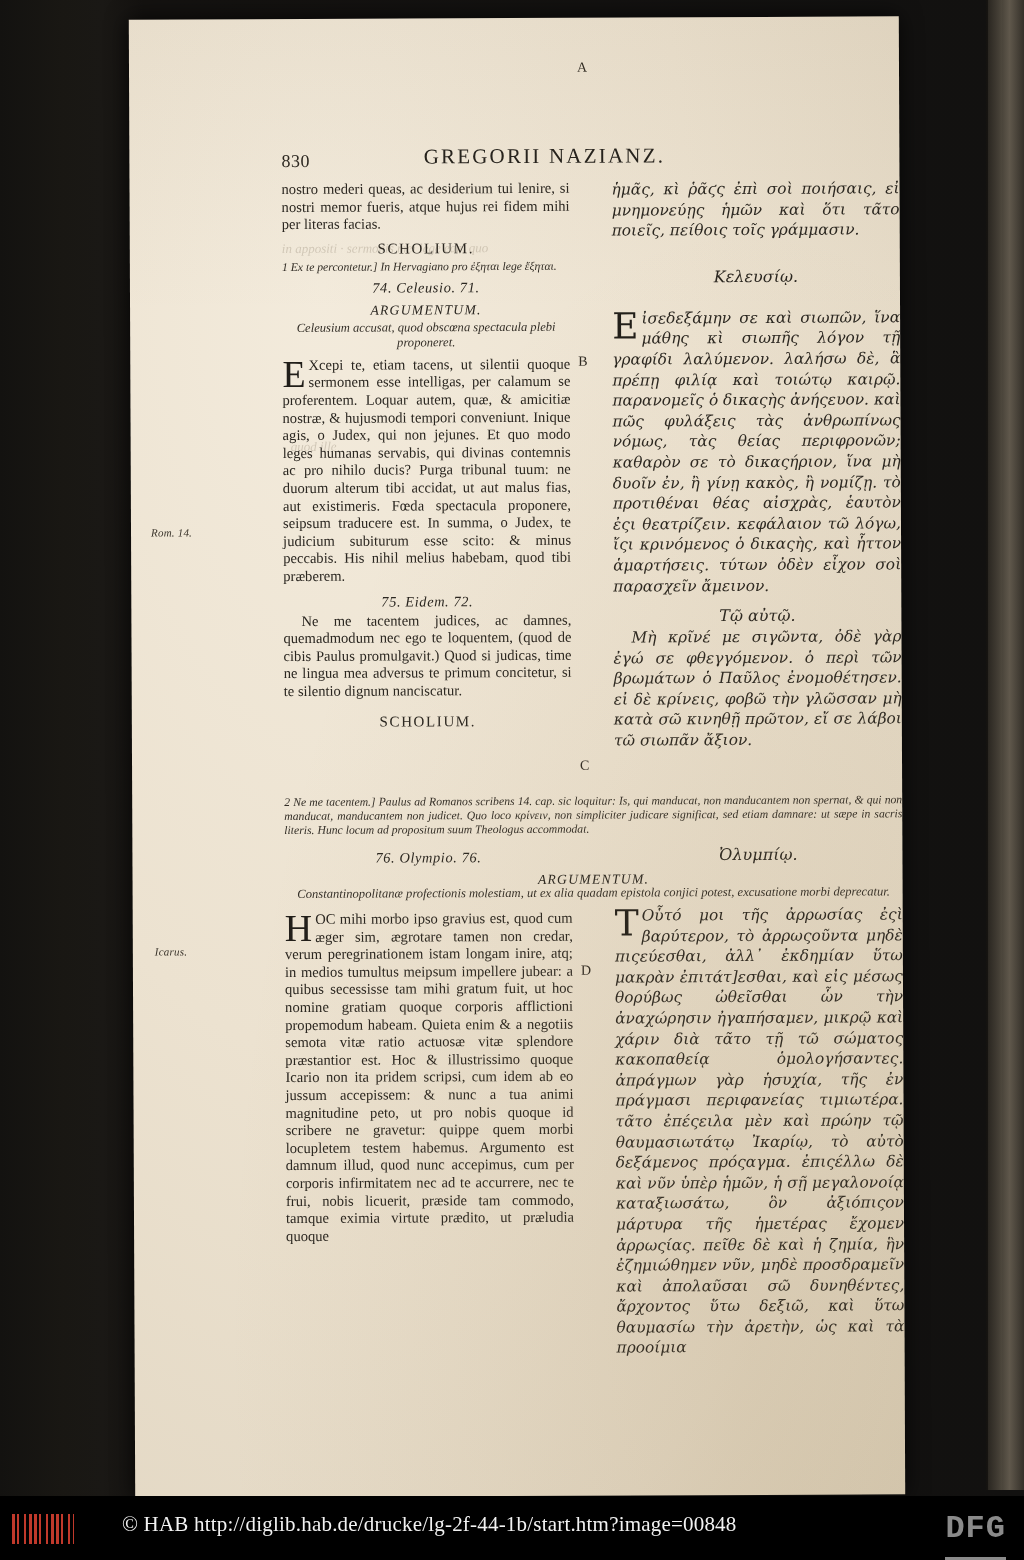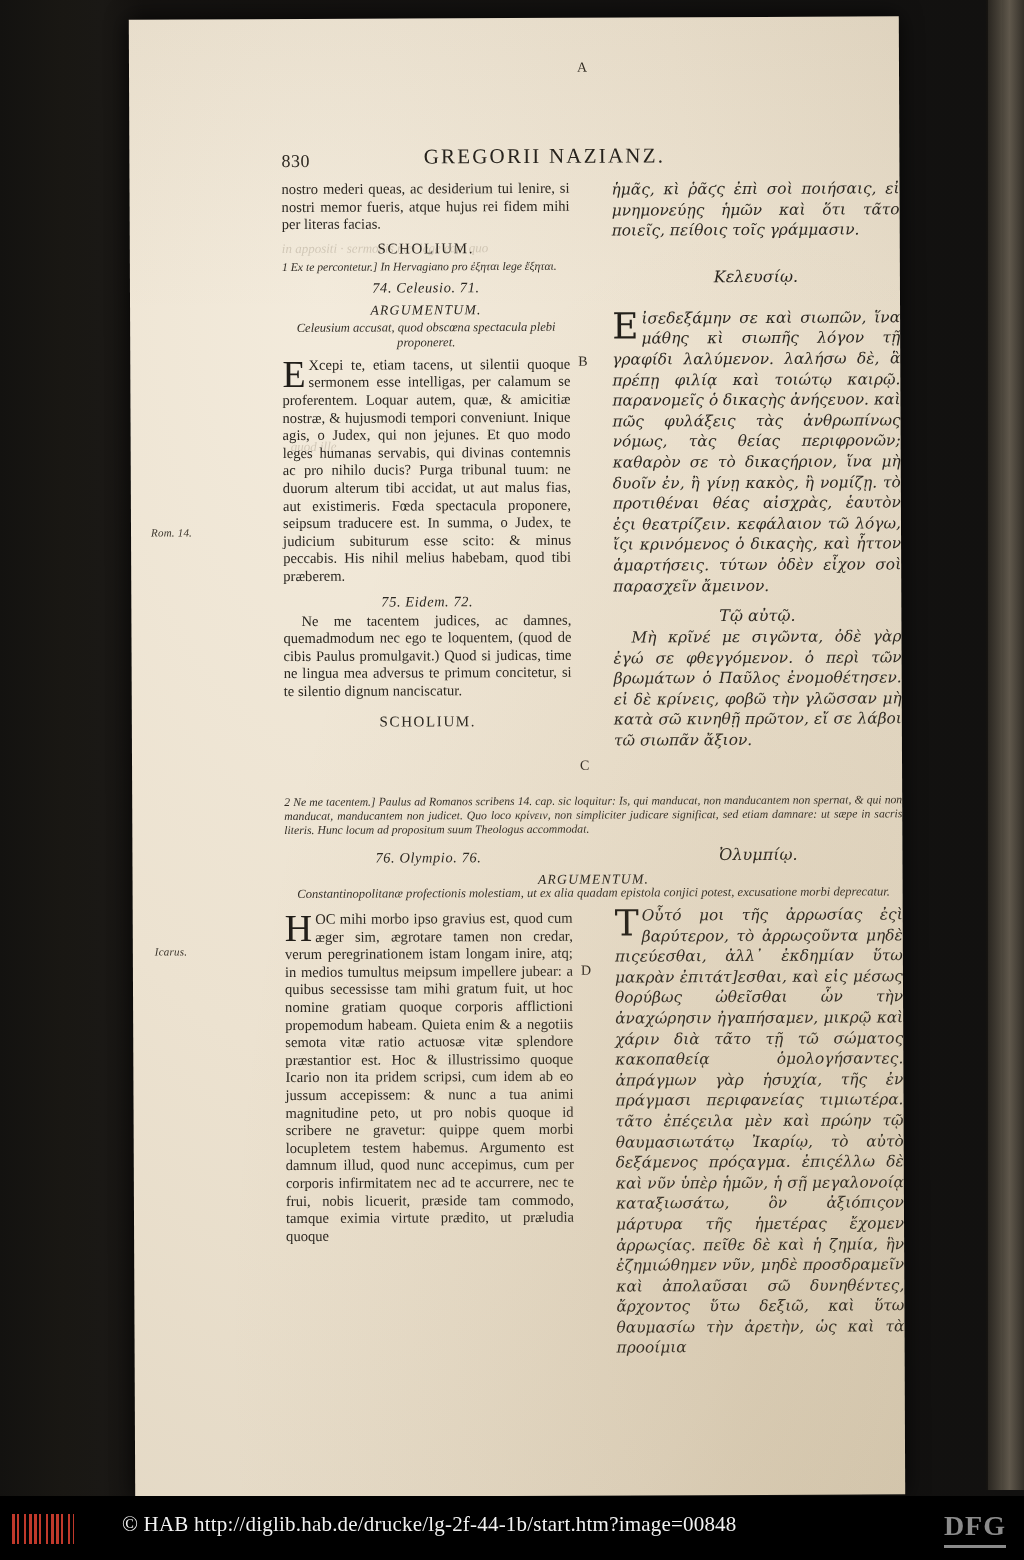--- a/index.html
+++ b/index.html
@@ -212,27 +212,27 @@
     position: absolute;
     left: 12px; top: 18px;
     width: 62px; height: 30px;
     background: repeating-linear-gradient(90deg,
       #c0392b 0 3px, #000 3px 5px, #c0392b 5px 7px, #000 7px 12px,
       #c0392b 12px 14px, #000 14px 17px, #c0392b 17px 20px, #000 20px 22px);
   }
   .dfg {
     position: absolute;
     right: 18px; top: 14px;
-    font-family: Liberation Serif, serif;
+    font-family: Liberation Mono, monospace;
     font-weight: bold;
-    font-size: 28px;
+    font-size: 32px;
     letter-spacing: 1px;
     color: #8b8b8b;
     border-bottom: 3px solid #8b8b8b;
-    padding-bottom: 3px;
+    padding-bottom: 10px;
   }
   .ghost {
     position: absolute;
     color: rgba(80,65,45,.20);
     font-family: "Liberation Serif", serif;
     font-size: 13px;
     font-style: italic;
     pointer-events: none;
   }
 </style>

